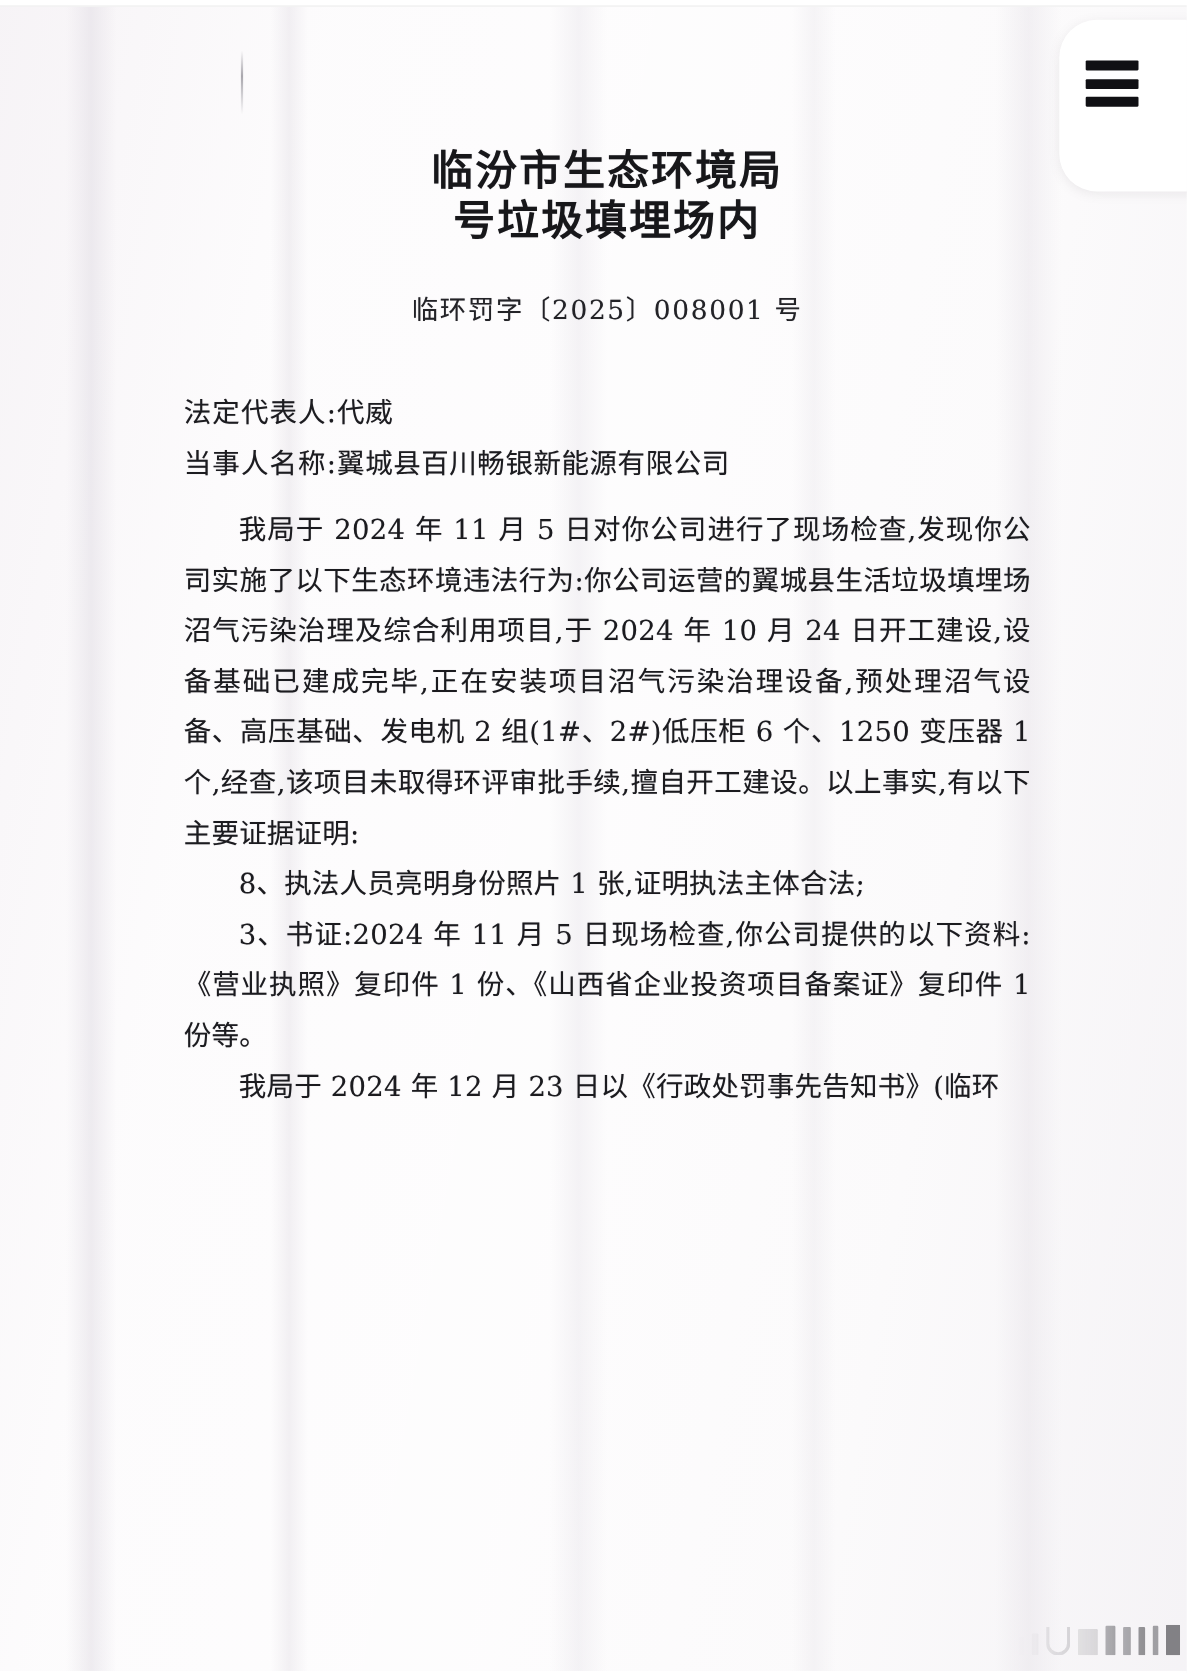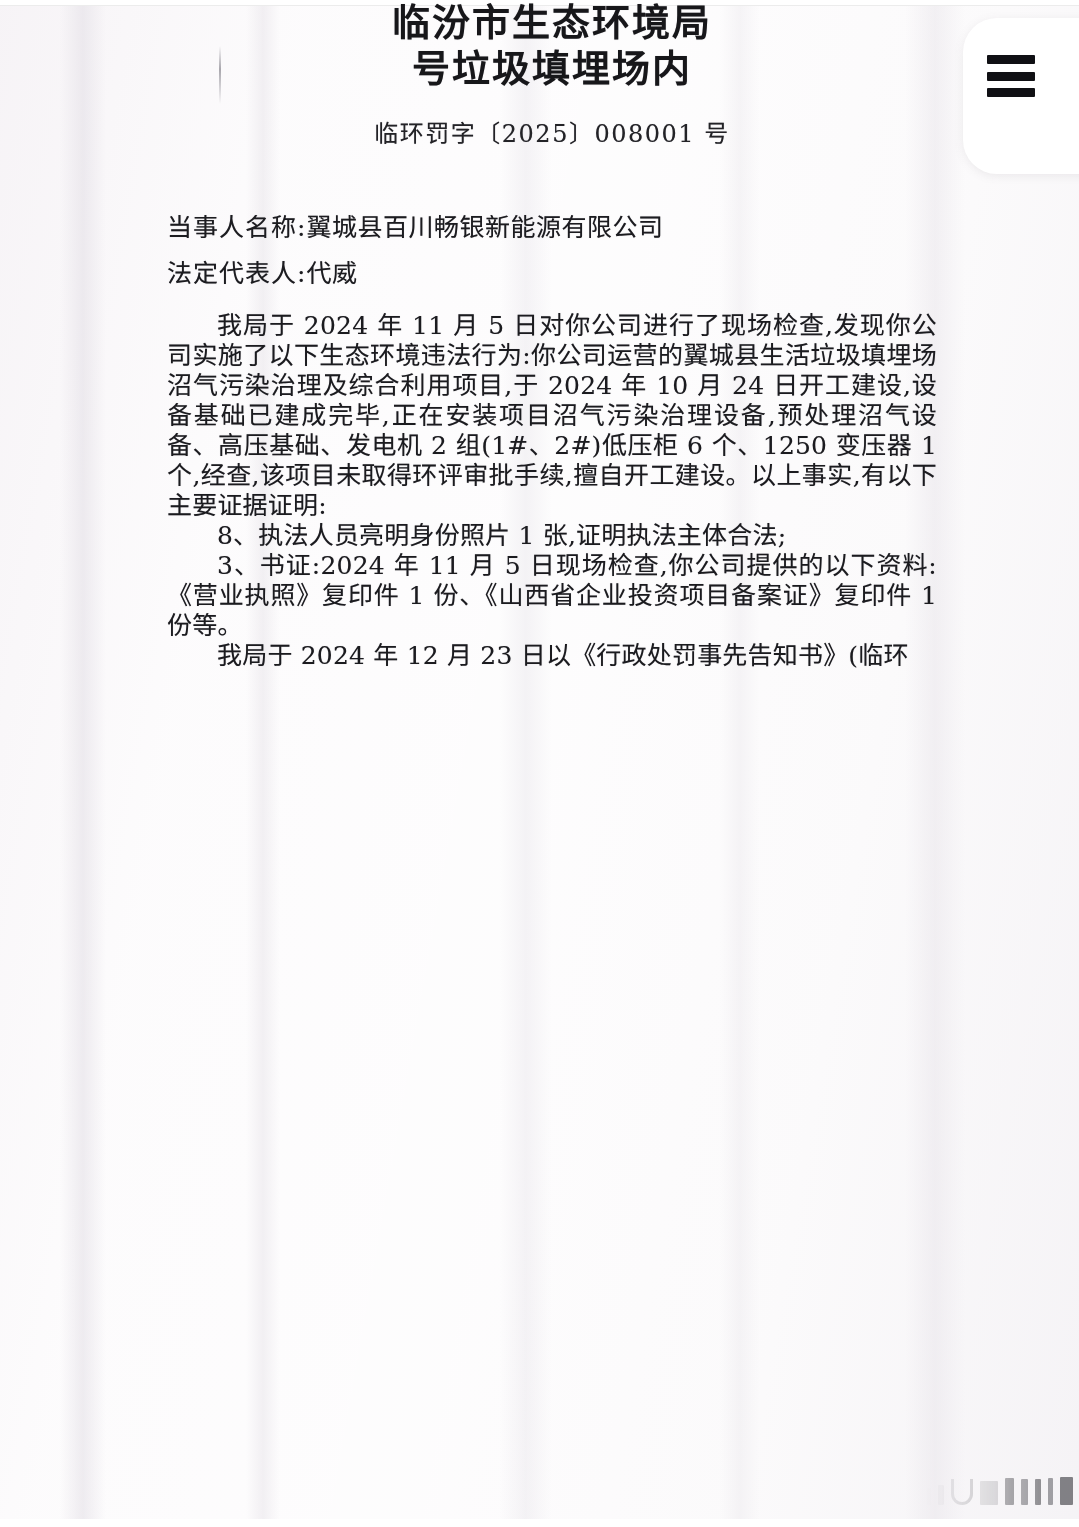--- a/index.html
+++ b/index.html
@@ -76,35 +76,35 @@
 
   
   #doc-body {
     position: absolute;
     left: 167px;
     top: 0;
     width: 770px;
   }
 
   
-  #masthead { text-align: center; }
+  #masthead { margin-top: 132px; text-align: center; }
 
   .org-title,
   .doc-title {
     font-family: "DejaVu Serif", "Liberation Serif", serif;
     font-weight: 700;
     font-size: 38px;
     line-height: 46px;
     letter-spacing: 2px;
     color: #1b1b1e;
     white-space: nowrap;
   }
 
   #doc-number {
-    margin-top: 22px;
+    margin-top: 38px;
     text-align: center;
     font-size: 24px;
     letter-spacing: 1.5px;
     color: #27272b;
     white-space: nowrap;
   }
 
   
   #party-block { margin-top: 56px; }
 
@@ -116,21 +116,21 @@
     white-space: nowrap;
   }
   .party-line .field-label { letter-spacing: 1px; }
   .party-line .field-value { letter-spacing: 0.5px; }
 
   
   #body-text { margin-top: 14px; }
 
   .para {
     font-size: 25px;
-    line-height: 30px;
+    line-height: 46px;
     color: #1f1f23;
     text-align: justify;
     text-align-last: left;
     text-justify: inter-character;
     letter-spacing: 0.2px;
     margin-bottom: 0;
   }
   .para.indent { text-indent: 2em; }
 
   
@@ -237,24 +237,24 @@
 
     <div id="masthead">
       <div class="org-title">临汾市生态环境局</div>
       <div class="doc-title">号垃圾填埋场内</div>
     </div>
 
     <div id="doc-number">临环罚字〔2025〕008001 号</div>
 
     <div id="party-block">
       <div class="party-line">
-        <span class="field-label">当事人名称:</span><span class="field-value">翼城县百川畅银新能源有限公司</span>
+        <span class="field-label">法定代表人:</span><span class="field-value">代威</span>
       </div>
       <div class="party-line">
-        <span class="field-label">法定代表人:</span><span class="field-value">代威</span>
+        <span class="field-label">当事人名称:</span><span class="field-value">翼城县百川畅银新能源有限公司</span>
       </div>
     </div>
 
     <div id="body-text">
       <p class="para indent">我局于 2024 年 11 月 5 日对你公司进行了现场检查,发现你公司实施了以下生态环境违法行为:你公司运营的翼城县生活垃圾填埋场沼气污染治理及综合利用项目,于 2024 年 10 月 24 日开工建设,设备基础已建成完毕,正在安装项目沼气污染治理设备,预处理沼气设备、高压基础、发电机 2 组(1#、2#)低压柜 6 个、1250 变压器 1 个,经查,该项目未取得环评审批手续,擅自开工建设。以上事实,有以下主要证据证明:</p>
       <p class="para indent">8、执法人员亮明身份照片 1 张,证明执法主体合法;</p>
       <p class="para indent">3、书证:2024 年 11 月 5 日现场检查,你公司提供的以下资料:《营业执照》复印件 1 份、《山西省企业投资项目备案证》复印件 1 份等。</p>
       <p class="para indent">我局于 2024 年 12 月 23 日以《行政处罚事先告知书》(临环</p>
     </div>
 

